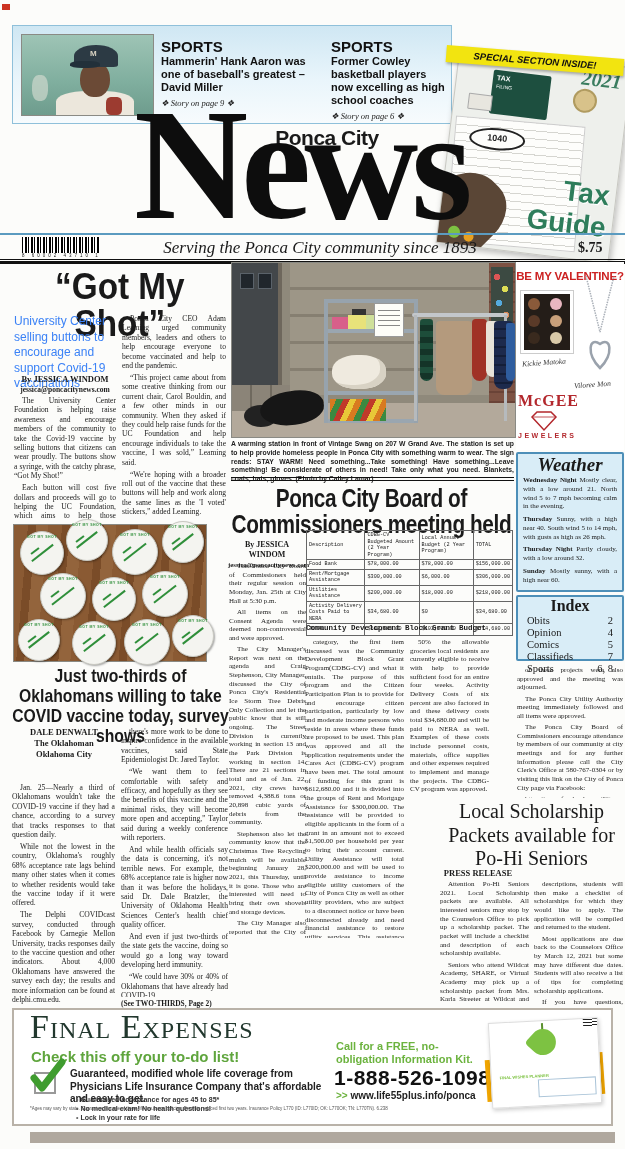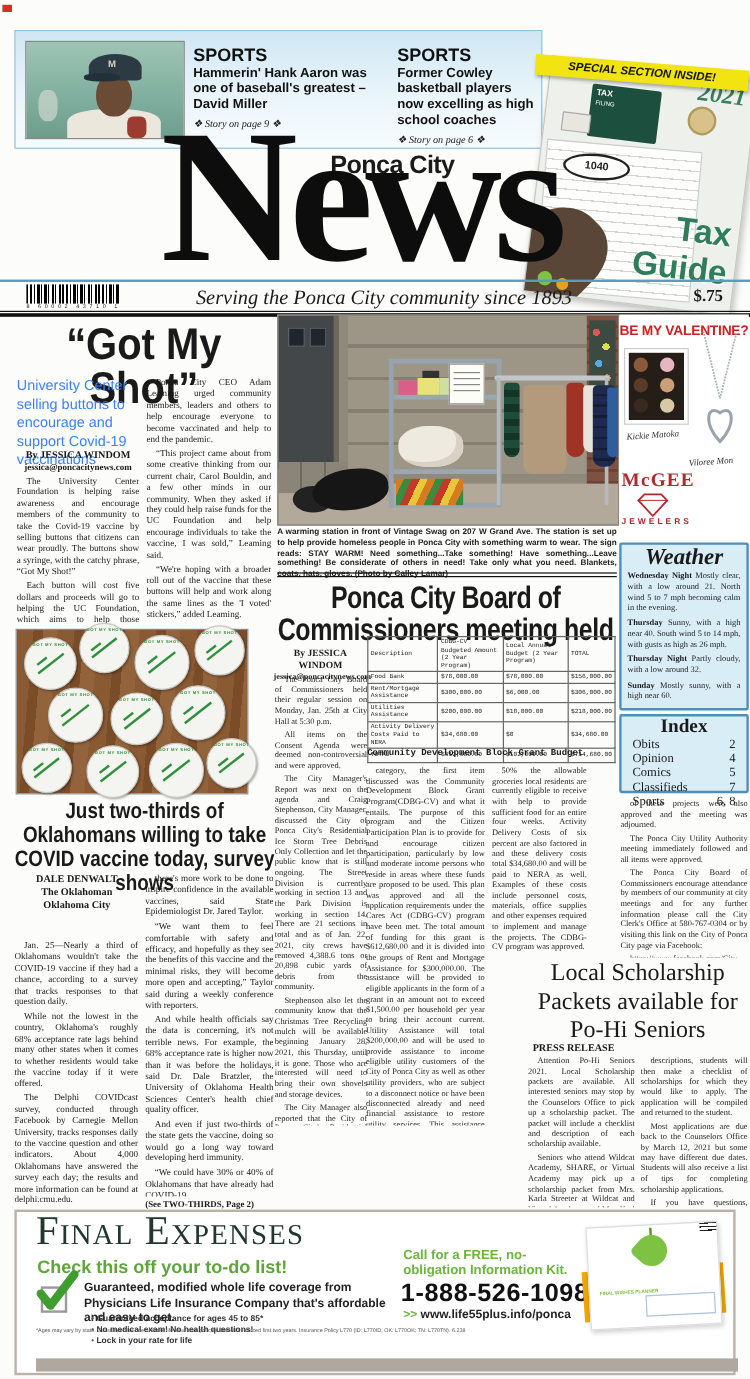--- a/index.html
+++ b/index.html
@@ -114,21 +114,21 @@
   .mcgee{font:bold 16px "Liberation Serif",serif;color:#b3282d;letter-spacing:1px;}
   .jewelers{font:bold 7px "Liberation Sans",sans-serif;color:#b3282d;letter-spacing:2.5px;}
   
   .bluebox{background:#d9edf7;border:2px solid #4d8fb8;border-radius:2px;box-sizing:border-box;}
   .w-title{font:bold italic 19px "Liberation Serif",serif;}
   .w-entry{font:7px/1.25 "Liberation Serif",serif;text-align:justify;margin:0 5px 4px;}
   .w-entry b{font-size:7px;}
   .i-title{font:bold 16px "Liberation Serif",serif;}
   .i-row{display:flex;justify-content:space-between;font:10.5px/1.15 "Liberation Serif",serif;padding:0 9px;}
   
-  .ad{left:12px;top:1008px;width:601px;height:138px;background:#fff;border:2px solid #b9b2a8;box-sizing:border-box;}
+  .ad{left:12px;top:1008px;width:601px;height:118px;background:#fff;border:2px solid #b9b2a8;box-sizing:border-box;}
   .ad-title{font:34px "Liberation Serif",serif;font-variant:small-caps;color:#22382e;letter-spacing:1px;}
   .ad-sub{font:bold 15px "Liberation Sans",sans-serif;color:#5fa53d;}
   .ad-main{font:bold 10px/1.25 "Liberation Sans",sans-serif;color:#222;}
   .ad-bullets div{font:bold 7px/1.3 "Liberation Sans",sans-serif;color:#333;}
   .ad-bullets div::before{content:"• ";color:#666;}
   .ad-call{font:bold 11px/1.2 "Liberation Sans",sans-serif;color:#6cb33f;}
   .ad-phone{font:bold 21px "Liberation Sans",sans-serif;color:#111;letter-spacing:.5px;}
   .ad-url{font:bold 10px "Liberation Sans",sans-serif;color:#222;}
   .ad-url b{color:#6cb33f;}
   .fineprint{font:4.5px/1.3 "Liberation Sans",sans-serif;color:#555;}

